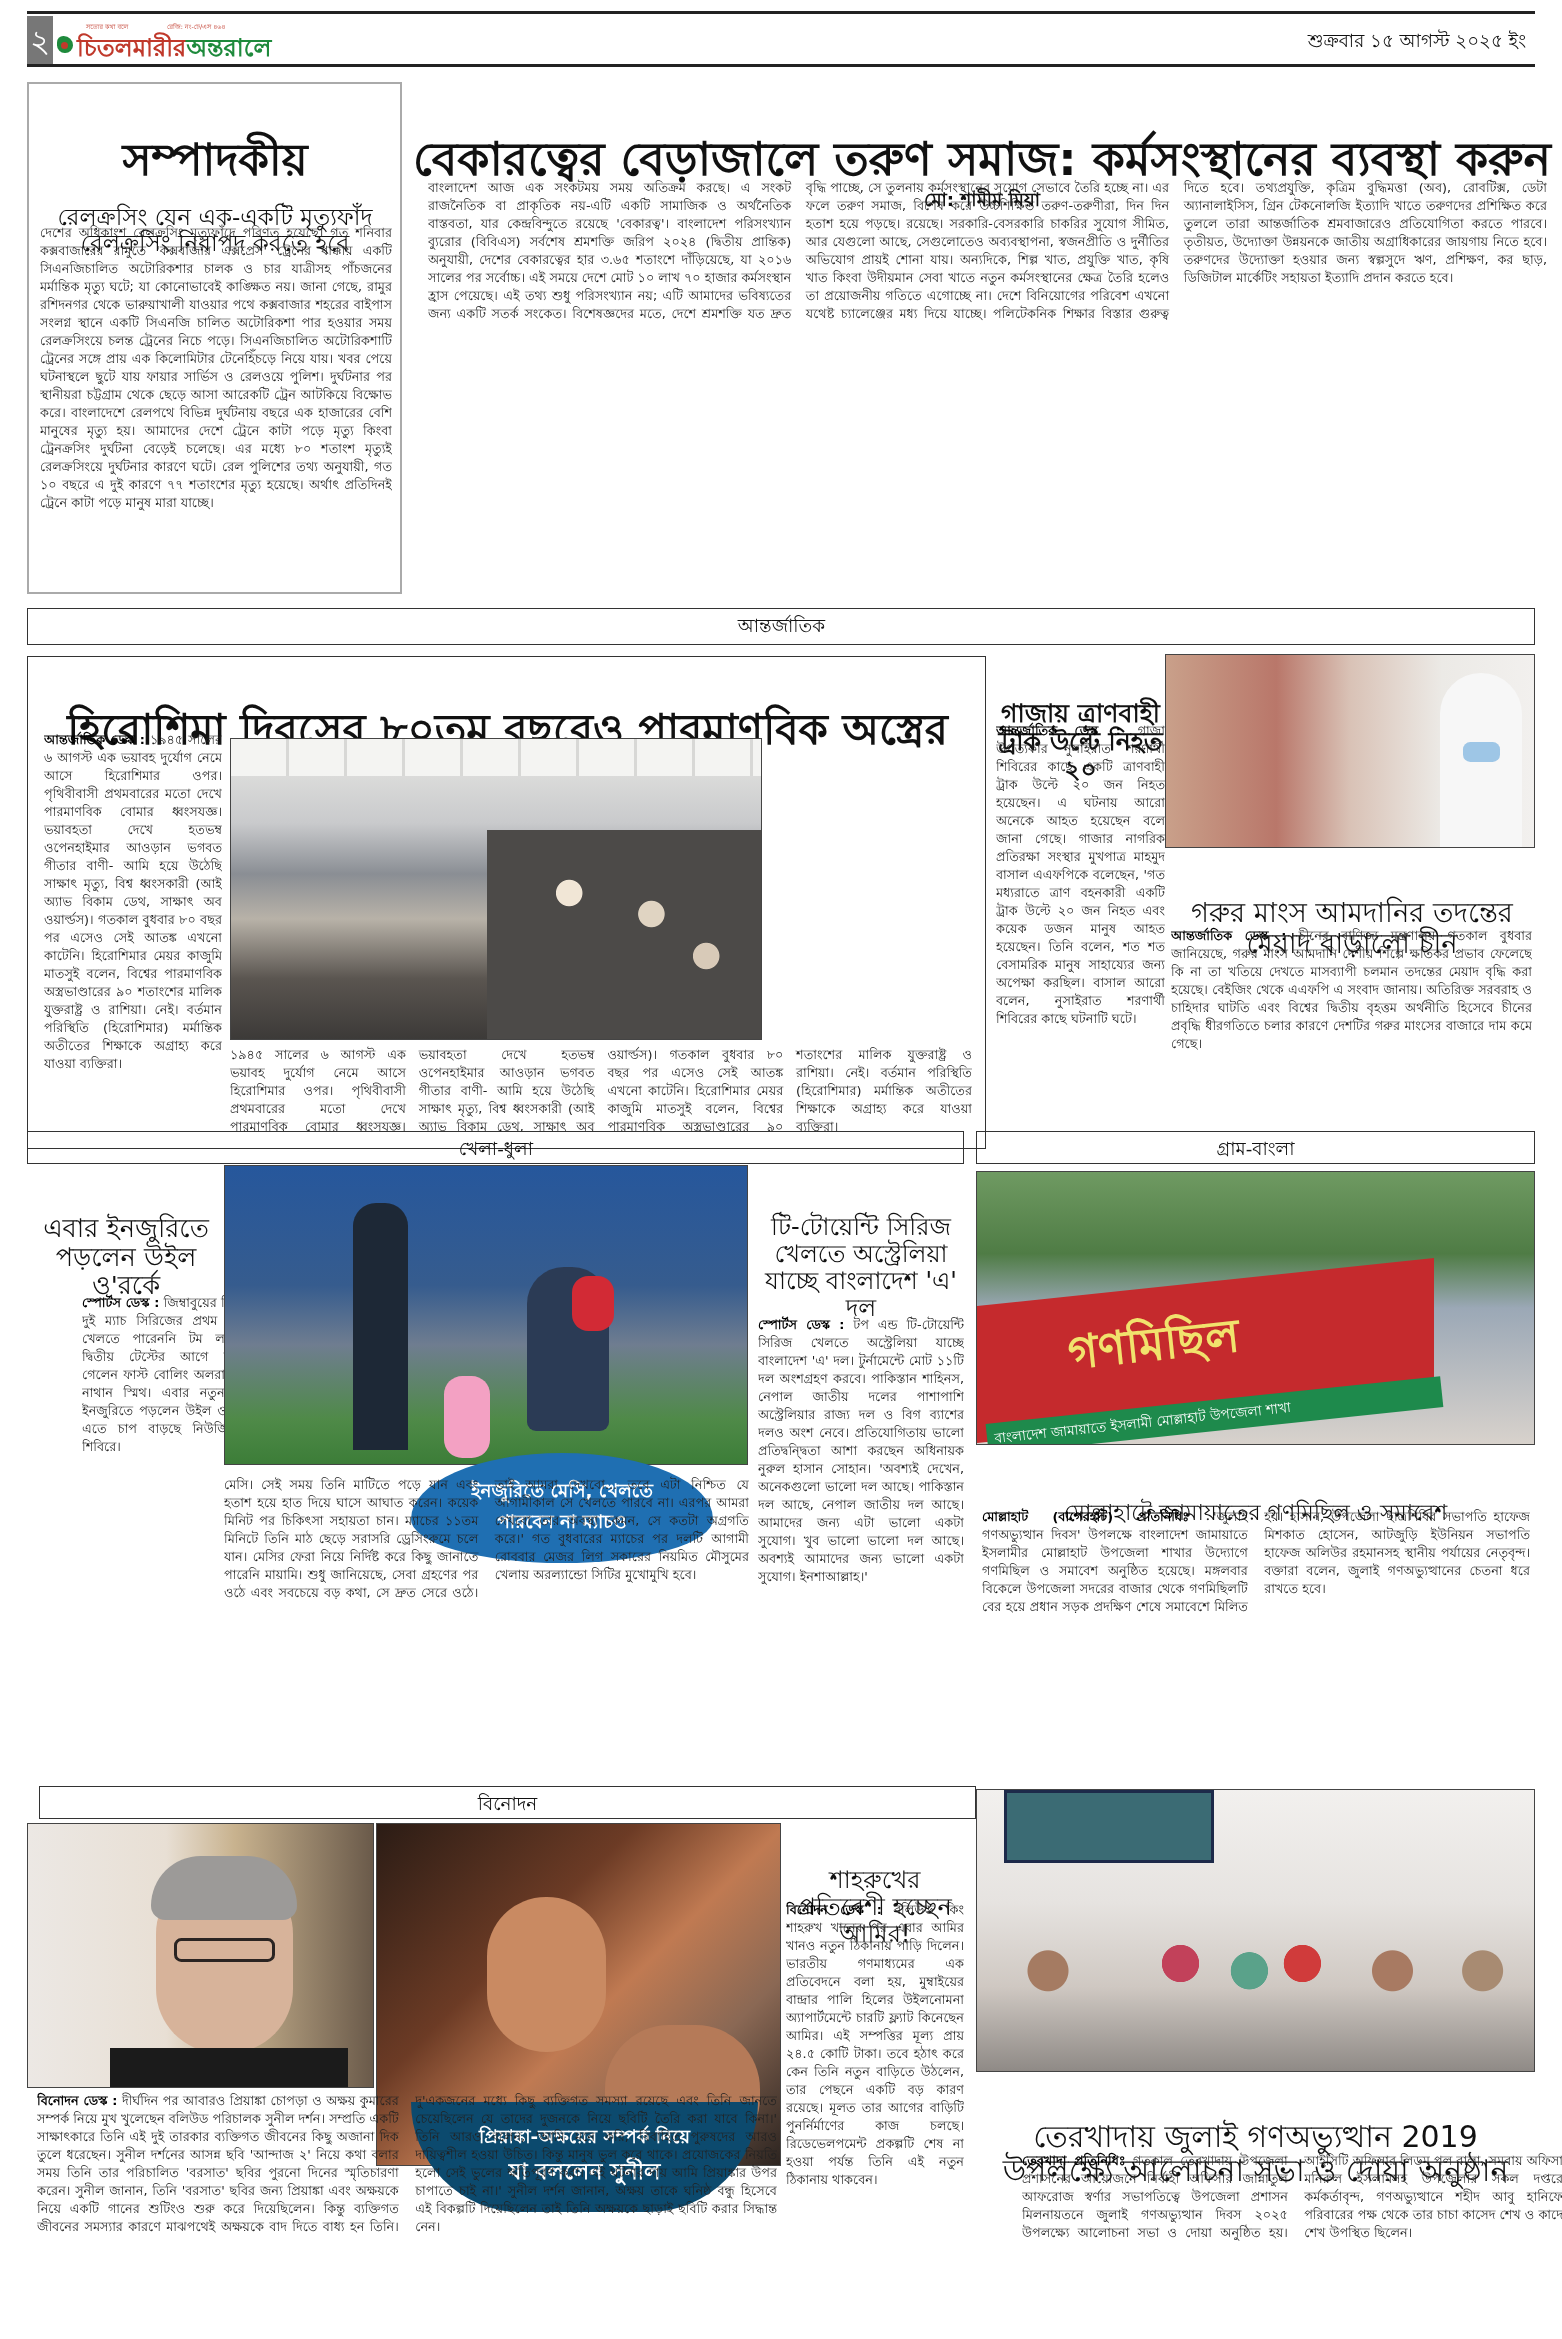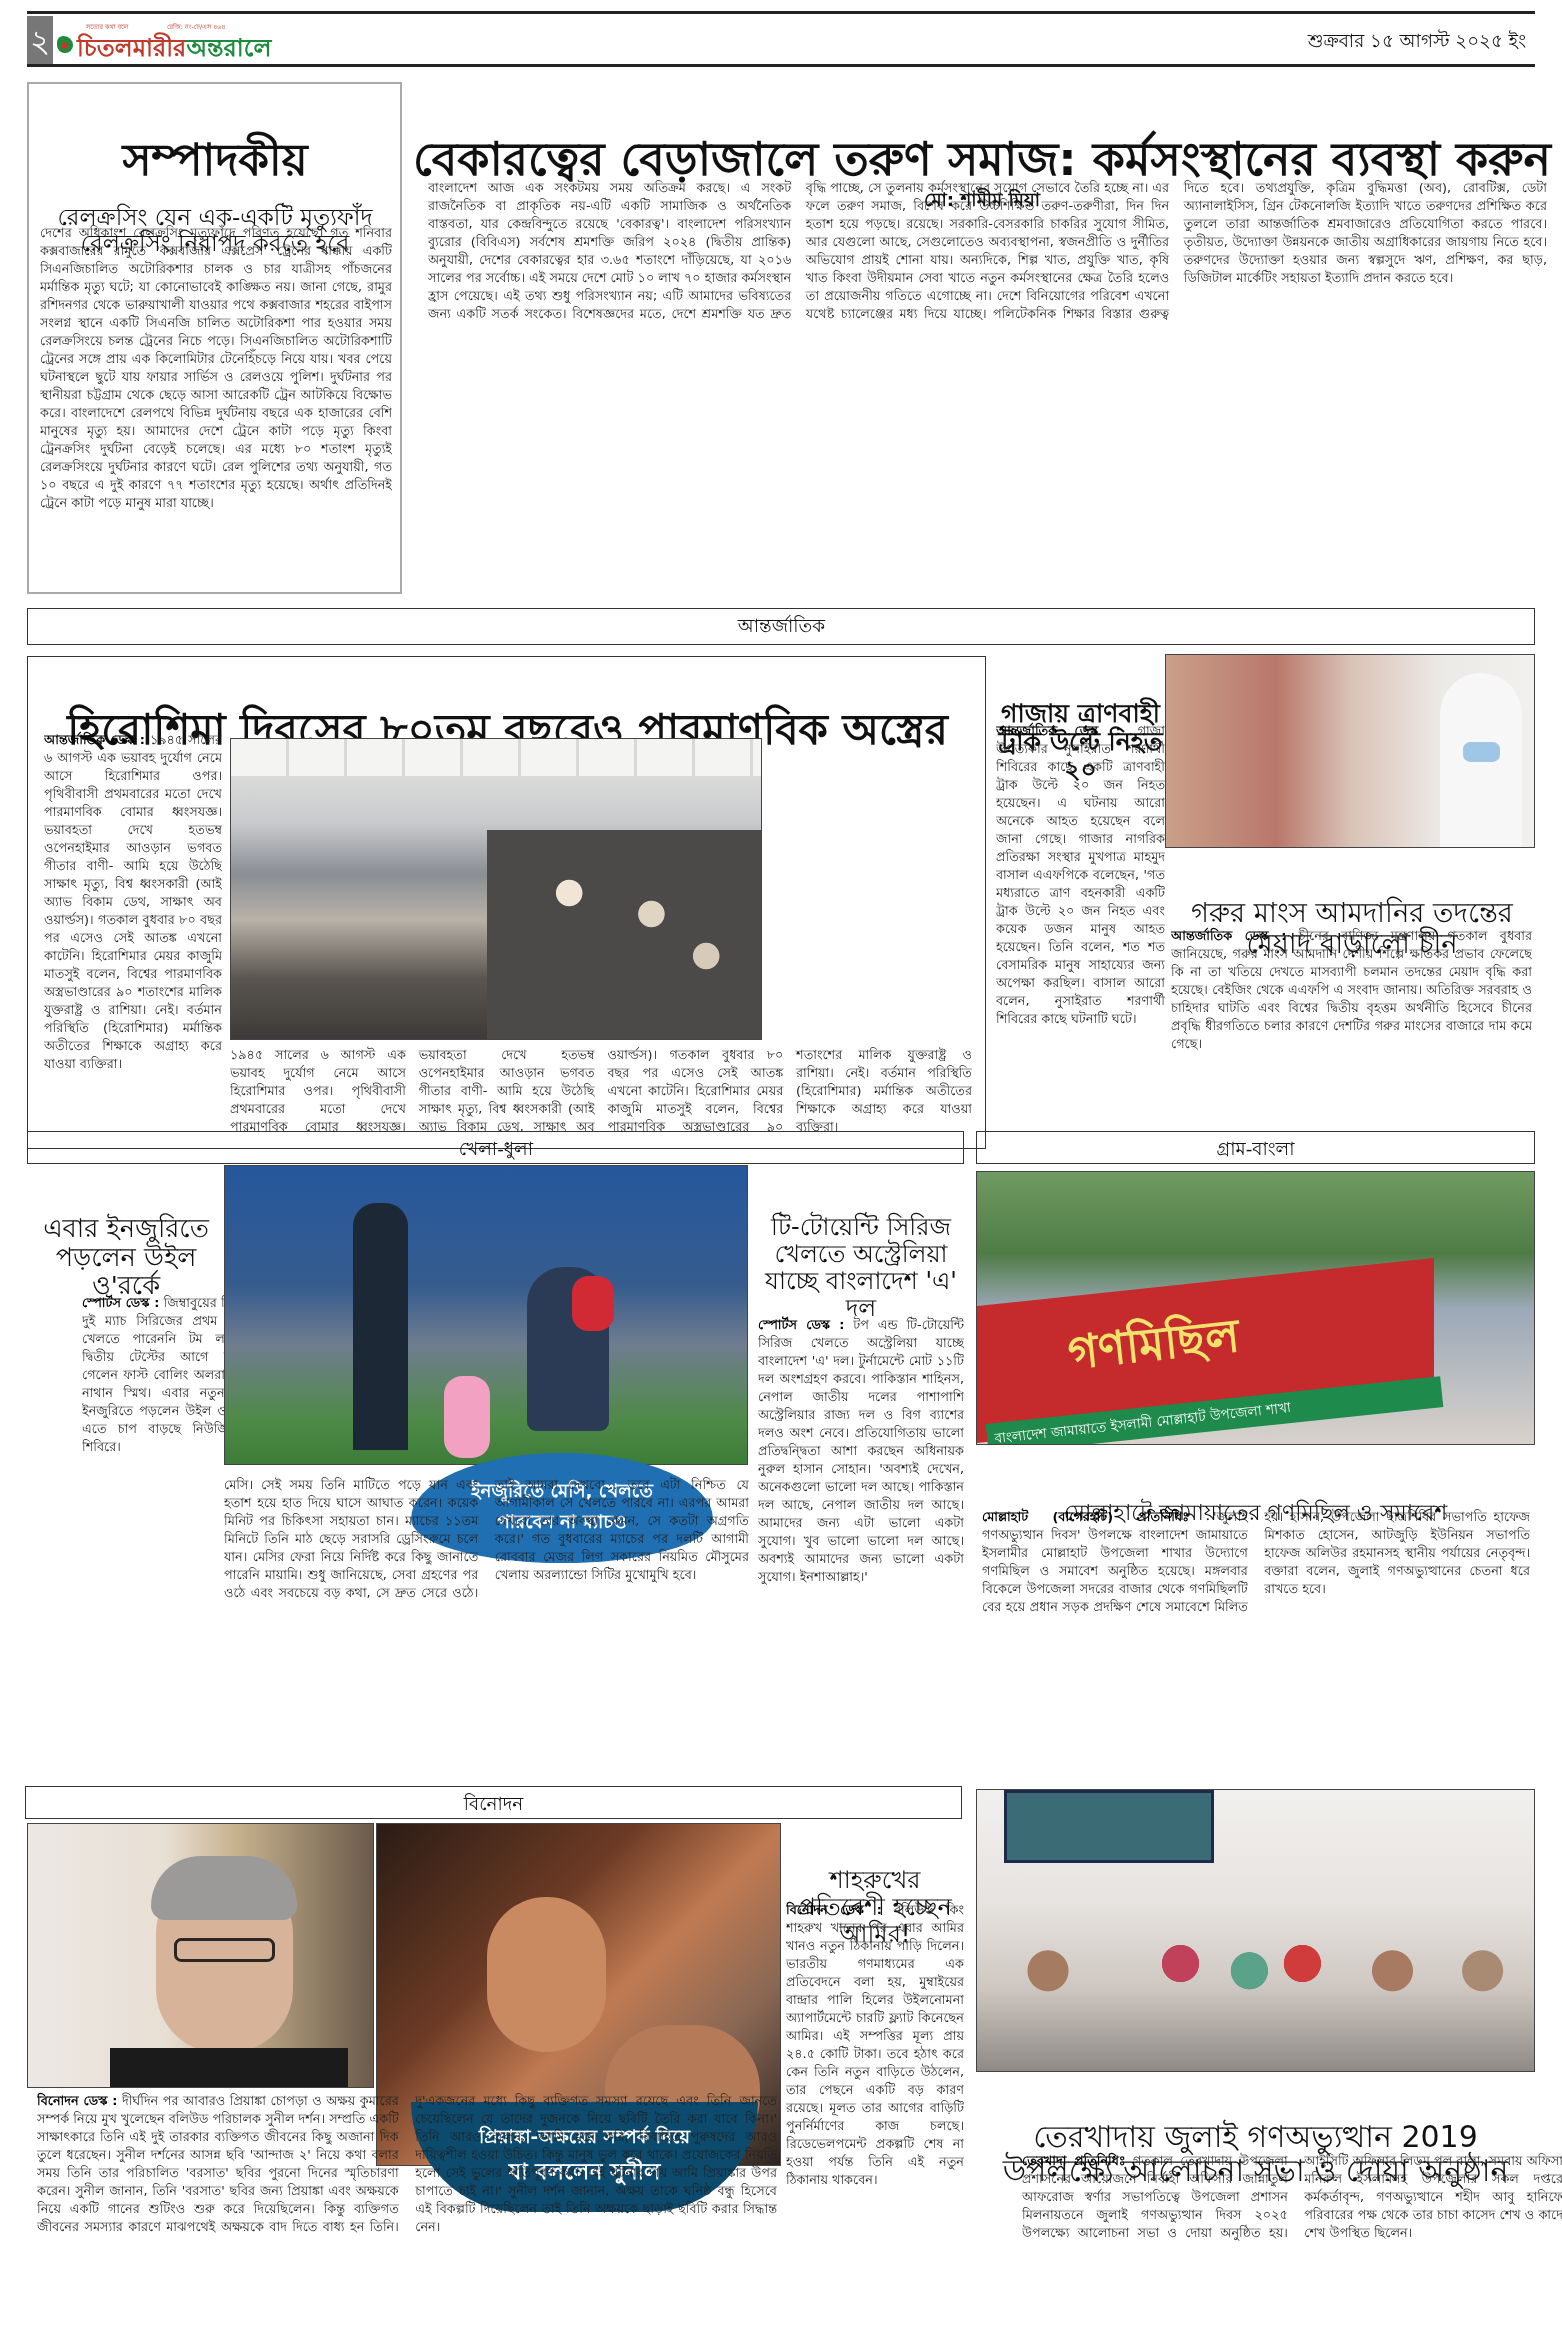--- a/index.html
+++ b/index.html
@@ -106,21 +106,21 @@
   <div class="abs" style="left:0;top:110px;width:457px;height:137px;background:#c52a2d;transform:skewY(-6deg);"></div>
   <div class="abs" style="left:91px;top:137px;font-size:46px;font-weight:bold;color:#f1e26d;transform:rotate(-6deg);">গণমিছিল</div>
   <div class="abs" style="left:9.1px;top:228px;width:457px;font-size:13.7px;color:#fff;background:#1e8a4c;padding:3.7px 7.3px;transform:rotate(-6deg);">বাংলাদেশ জামায়াতে ইসলামী মোল্লাহাট উপজেলা শাখা</div>
 </div>
 <div class="headline" style="left:976px;top:1457px;width:559px;font-size:22px;font-weight:normal;">মোল্লাহাটে জামায়াতের গণমিছিল ও সমাবেশ</div>
 <div class="body cols2" style="left:982px;top:1508px;width:548px;height:265px;">
   <b>মোল্লাহাট (বাগেরহাট) প্রতিনিধিঃ</b>
   <span>'জুলাই গণঅভ্যুত্থান দিবস' উপলক্ষে বাংলাদেশ জামায়াতে ইসলামীর মোল্লাহাট উপজেলা শাখার উদ্যোগে গণমিছিল ও সমাবেশ অনুষ্ঠিত হয়েছে। মঙ্গলবার বিকেলে উপজেলা সদরের বাজার থেকে গণমিছিলটি বের হয়ে প্রধান সড়ক প্রদক্ষিণ শেষে সমাবেশে মিলিত হয়। হাসান, উপজেলা ছাত্রশিবির সভাপতি হাফেজ মিশকাত হোসেন, আটজুড়ি ইউনিয়ন সভাপতি হাফেজ অলিউর রহমানসহ স্থানীয় পর্যায়ের নেতৃবৃন্দ। বক্তারা বলেন, জুলাই গণঅভ্যুত্থানের চেতনা ধরে রাখতে হবে।</span>
 </div>
 
-<div class="section-bar" style="left:25px;top:1786px;width:937px;height:33px;">বিনোদন</div>
+<div class="section-bar" style="left:39px;top:1786px;width:937px;height:33px;">বিনোদন</div>
 <div class="photo" style="left:27.4px;top:1823px;width:347px;height:265px;background:linear-gradient(90deg,#ece8e4 0%,#e8dfd4 40%,#c8b28e 60%,#6a5a4a 100%);">
   <div class="abs" style="left:128px;top:46px;width:137px;height:183px;background:#d7b39a;border-radius:64px;"></div>
   <div class="abs" style="left:123px;top:32px;width:146px;height:64px;background:#9c9a98;border-radius:64px 64px 18.3px 18.3px;"></div>
   <div class="abs" style="left:146px;top:114px;width:101px;height:24px;border:3.7px solid #2a2422;border-radius:7.3px;"></div>
   <div class="abs" style="left:82px;top:224px;width:238px;height:46px;background:#1b1b1b;"></div>
 </div>
 <div class="photo" style="left:376px;top:1823px;width:405px;height:343px;background:linear-gradient(135deg,#2b1c15 0%,#6c3b25 35%,#c07a52 55%,#8a6854 75%,#2c2420 100%);">
   <div class="abs" style="left:110px;top:73px;width:119px;height:155px;background:#c98a62;border-radius:59px;"></div>
   <div class="abs" style="left:228px;top:201px;width:155px;height:137px;background:#b57a58;border-radius:64px;"></div>
 </div>

